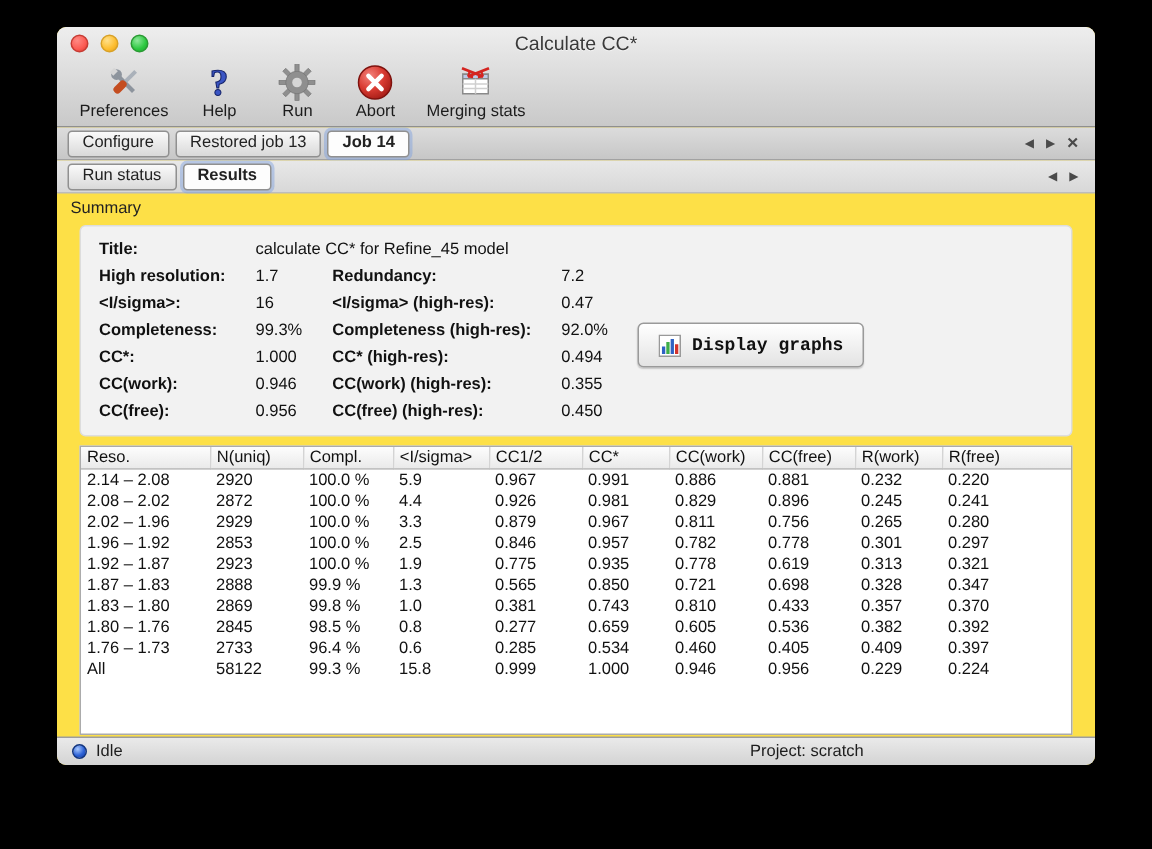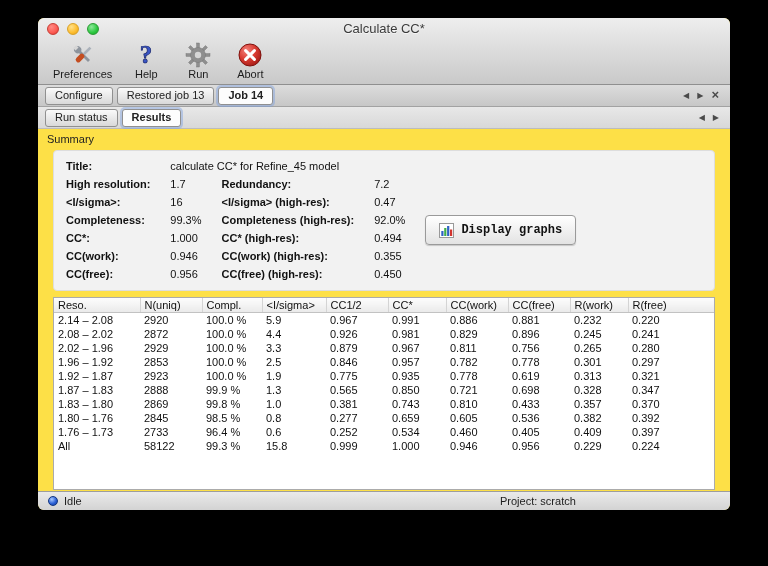--- a/index.html
+++ b/index.html
@@ -133,20 +133,36 @@
                 <stop offset="0%" stop-color="#f3837c"></stop>
                   <stop offset="55%" stop-color="#d93b32"></stop>
                 <stop offset="100%" stop-color="#a61d17"></stop>
               </radialGradient>
             </defs>
             <circle cx="13" cy="13" r="11" fill="url(#abortGrad)" stroke="#7e120e" stroke-width="1"></circle>
             <path d="M8.6 8.6 L17.4 17.4 M17.4 8.6 L8.6 17.4" stroke="#fff" stroke-width="3" stroke-linecap="round"></path>
           </svg>
         </span>
         <span class="tblabel">Abort</span>
+      </div>
+      <div class="tbitem">
+        <span class="tbicon">
+          <svg width="26" height="26" viewBox="0 0 26 26">
+            <rect x="4.5" y="7.5" width="17" height="13" fill="#ffffff" stroke="#8a8a8a"></rect>
+            <rect x="4.5" y="7.5" width="17" height="3" fill="#bccbe8" stroke="#8a8a8a"></rect>
+            <line x1="13" y1="10.5" x2="13" y2="20.5" stroke="#cfcfcf"></line>
+            <line x1="4.5" y1="14" x2="21.5" y2="14" stroke="#cfcfcf"></line>
+            <line x1="4.5" y1="17" x2="21.5" y2="17" stroke="#cfcfcf"></line>
+            <path d="M4 3.5 L18 9" stroke="#d42420" stroke-width="1.8" fill="none"></path>
+            <path d="M18 9 l-1 -3.2 M18 9 l-3.4 0.4" stroke="#d42420" stroke-width="1.4" fill="none"></path>
+            <path d="M22 3.5 L8 9" stroke="#d42420" stroke-width="1.8" fill="none"></path>
+            <path d="M8 9 l1 -3.2 M8 9 l3.4 0.4" stroke="#d42420" stroke-width="1.4" fill="none"></path>
+          </svg>
+        </span>
+        <span class="tblabel">Merging stats</span>
       </div>
     </div>
   </div>
 
   <div class="tabrow jobtabs">
     <div class="tab">Configure</div>
     <div class="tab">Restored job 13</div>
     <div class="tab selected">Job 14</div>
     <div class="tabspacer"></div>
     <div class="navbtn">◀</div>
@@ -334,21 +350,21 @@
               <td>0.605</td>
               <td>0.536</td>
               <td>0.382</td>
               <td>0.392</td>
             </tr>
             <tr>
               <td>1.76 – 1.73</td>
               <td>2733</td>
               <td>96.4 %</td>
               <td>0.6</td>
-              <td>0.252</td>
+              <td>0.285</td>
               <td>0.534</td>
               <td>0.460</td>
               <td>0.405</td>
               <td>0.409</td>
               <td>0.397</td>
             </tr>
             <tr>
               <td>All</td>
               <td>58122</td>
               <td>99.3 %</td>

